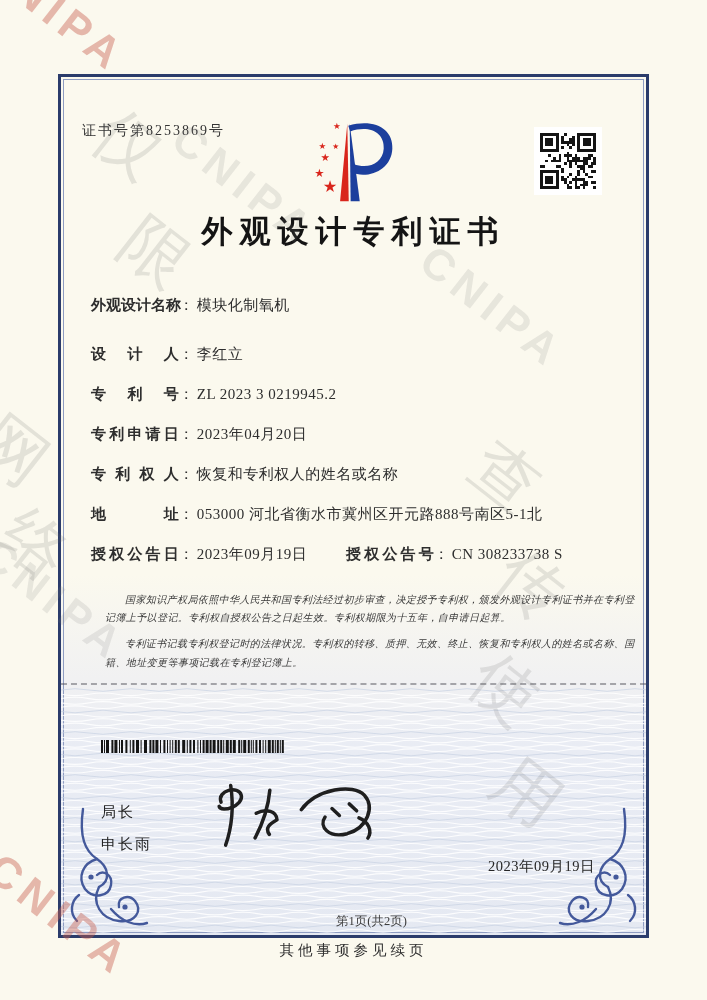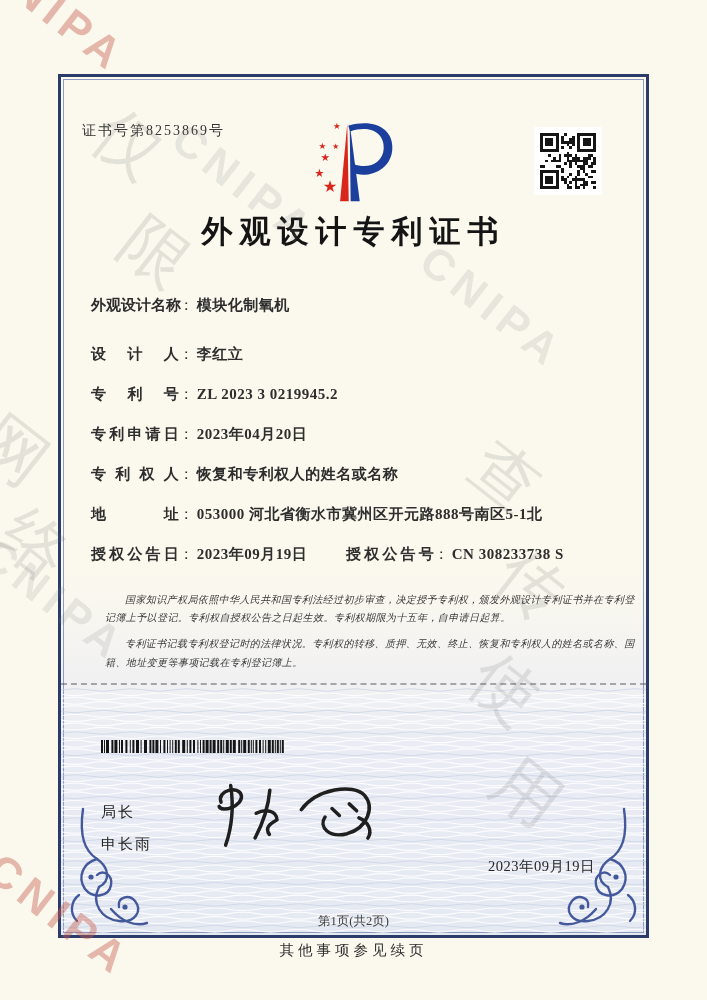--- a/index.html
+++ b/index.html
@@ -27,41 +27,41 @@
   .title{
     position:absolute;left:0;top:134px;width:100%;text-align:center;
     font-size:31px;font-weight:700;letter-spacing:7px;color:#141414;
   }
   
   .fields{position:absolute;left:30px;top:219px;width:545px;font-size:15px;color:#2e2e2e;}
   .frow{margin-bottom:21px;white-space:nowrap;}
   .frow.first{margin-bottom:30px;}
   .flabel{display:inline-block;width:5.85em;text-align:justify;text-align-last:justify;vertical-align:baseline;font-weight:bold;}
   .fcolon{margin-right:3px;}
-  .fvalue{letter-spacing:.5px;font-weight:bold;}
+  .fvalue{letter-spacing:.5px;}
   .pair{display:inline-block;}
   .pair2{margin-left:35px;}
   
   .paras{position:absolute;left:44px;top:514px;width:538px;font-size:10px;line-height:1.82;
          font-style:italic;color:#3a3a3a;letter-spacing:.4px;}
   .paras p{margin:0 0 8px 0;text-indent:2em;}
   
   .wave-zone{position:absolute;left:0;right:0;bottom:0;height:250px;border-top:2px dashed rgba(70,70,80,.45);overflow:hidden;}
   .wave-zone svg{position:absolute;left:0;top:0;width:100%;height:100%;}
   .flourish{position:absolute;bottom:3px;width:85px;height:125px;z-index:3;}
   .flourish.right{right:3px;}
   .flourish.left{left:3px;transform:scaleX(-1);}
   
   .barcode{position:absolute;left:40px;top:662px;width:184px;height:13px;z-index:4;}
   .barcode svg{width:100%;height:100%;}
   .sig-title{position:absolute;left:40px;top:726px;font-size:15px;color:#222;z-index:4;letter-spacing:2px;}
   .sig-name{position:absolute;left:40px;top:758px;font-size:15px;color:#222;z-index:4;letter-spacing:2px;}
   .sig-art{position:absolute;left:142px;top:700px;width:210px;height:70px;z-index:4;transform:rotate(-2deg);}
   .grant-date-bottom{position:absolute;left:427px;top:780px;font-size:14.5px;color:#262626;z-index:4;letter-spacing:.5px;}
-  .page-info{position:absolute;left:0;width:100%;top:836px;text-align:center;font-size:12.5px;color:#3d3d3d;z-index:4;}
+  .page-info{position:absolute;left:0;width:100%;top:836px;text-align:center;font-size:12.5px;color:#3d3d3d;z-index:4;padding-left:18px;}
   .cont-note{position:absolute;left:0;width:100%;top:941px;text-align:center;font-size:14.5px;
              letter-spacing:4px;color:#2f2f2f;z-index:2;}
   
   .wm-layer{position:absolute;inset:0;z-index:9;pointer-events:none;overflow:hidden;}
   .wm{position:absolute;transform:rotate(38deg);font-weight:400;}
   .wm-ch{font-size:66px;color:rgba(105,105,108,.16);}
   .wm-lat{font-size:44px;font-weight:700;letter-spacing:7px;color:rgba(120,120,124,.15);
           font-family:"Liberation Sans","DejaVu Sans",sans-serif;}
   .wm-red{color:rgba(198,92,76,.42);}
 </style>

